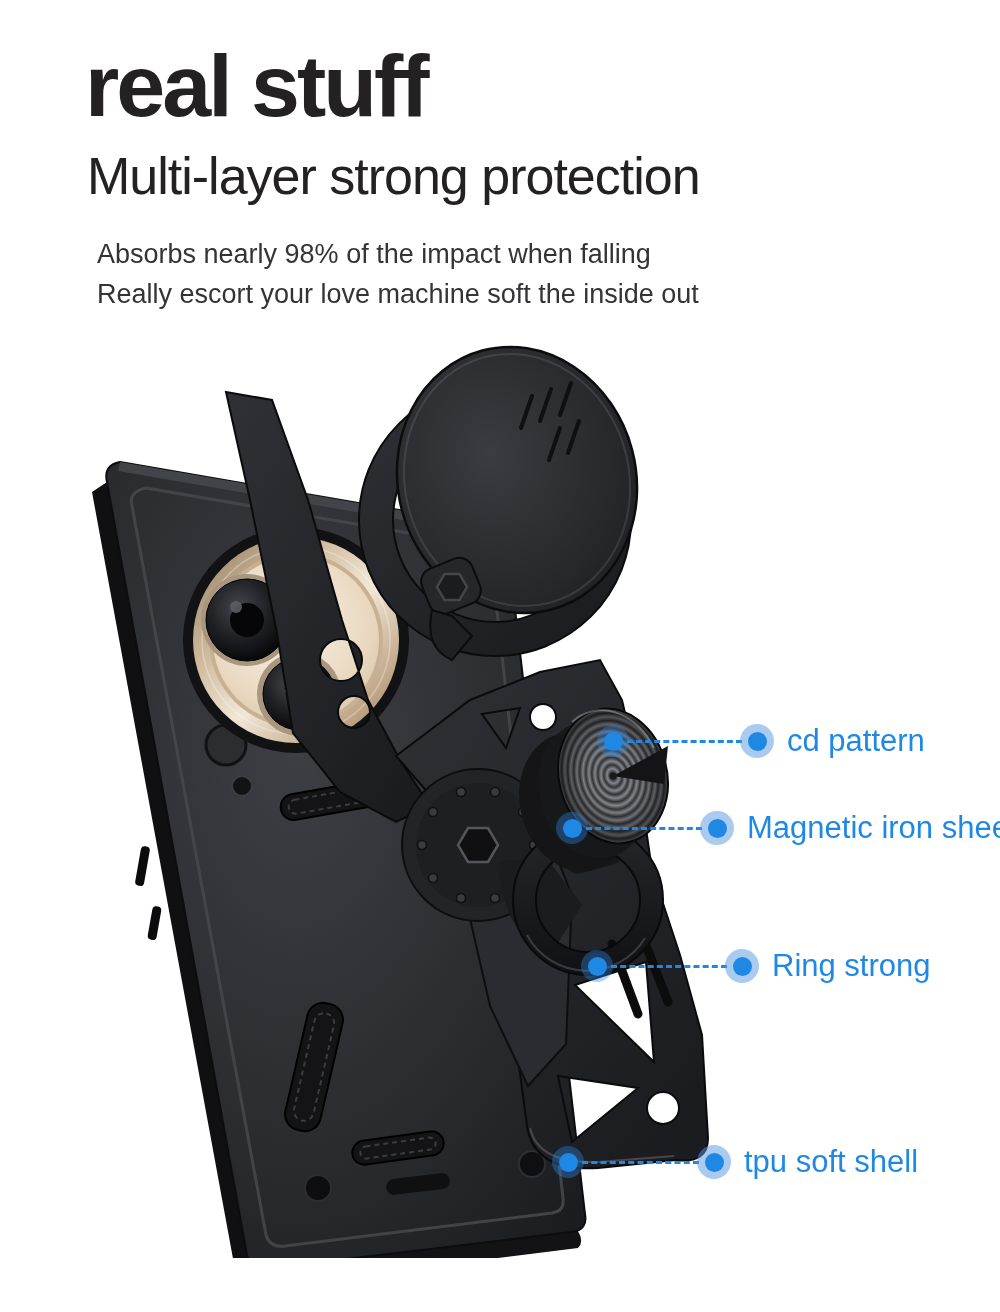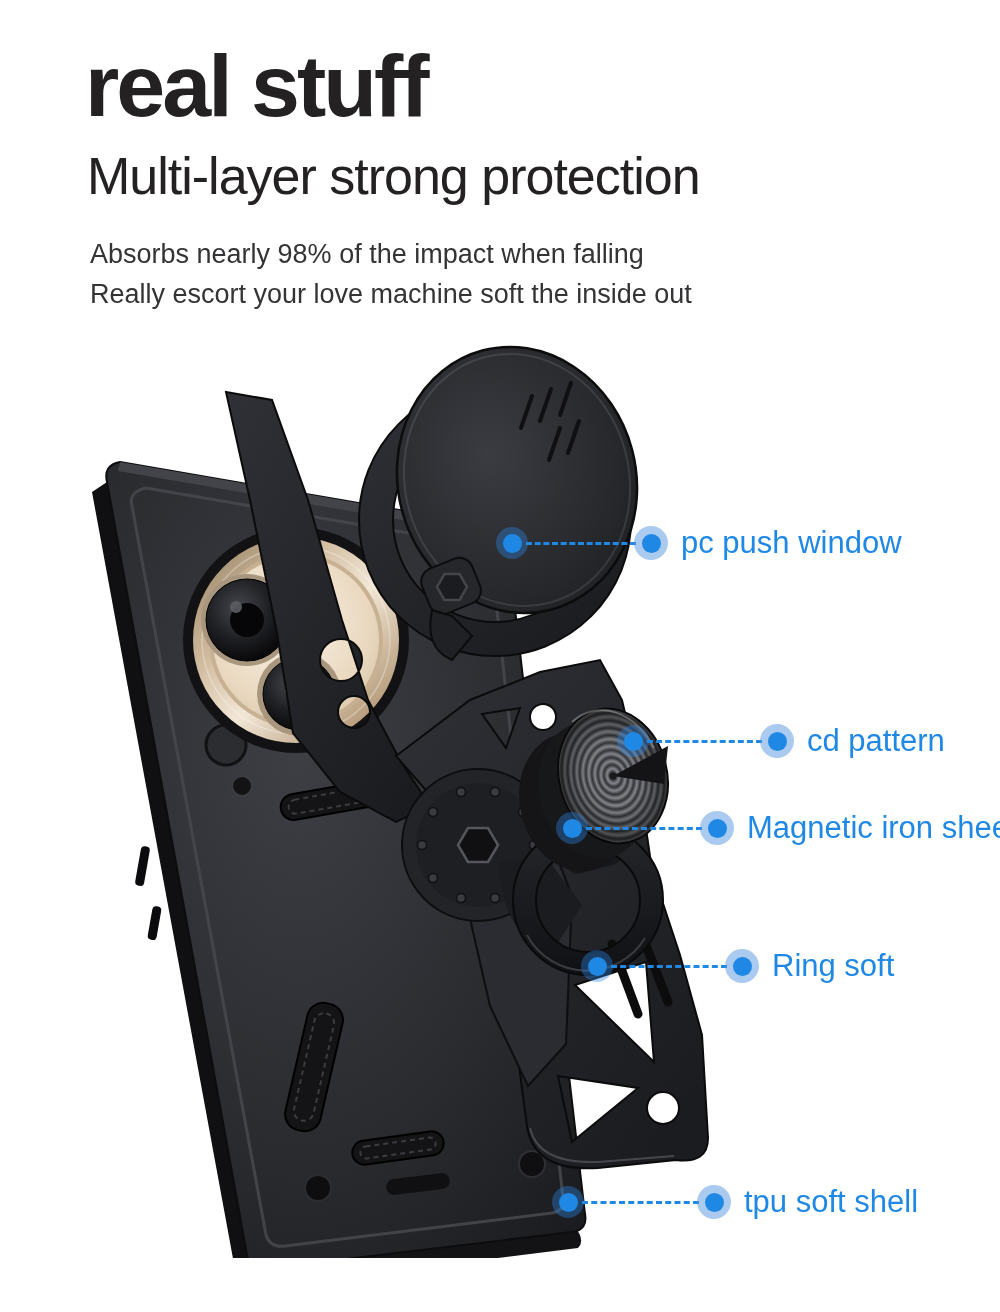--- a/index.html
+++ b/index.html
@@ -15,21 +15,21 @@
   .hdr{position:absolute;left:85px;top:40px;width:880px;}
   .hdr h1{
     margin:0;font-size:88px;font-weight:700;letter-spacing:-3px;
     color:var(--title_color);line-height:1.05;
   }
   .hdr h2{
     margin:16px 0 0 2px;font-size:52px;font-weight:400;letter-spacing:-1px;
     color:var(--title_color);line-height:1.1;
   }
   .hdr p{
-    margin:28px 0 0 5px;font-size:27px;font-weight:400;color:var(--body_color);
+    margin:28px 0 0 12px;font-size:27px;font-weight:400;color:var(--body_color);
     line-height:1.5;letter-spacing:0;
   }
   .art{position:absolute;left:0;top:0;width:1000px;height:1312px;}
   .callout{position:absolute;display:flex;align-items:center;z-index:5;}
   .pdot,.ldot{border-radius:50%;display:flex;align-items:center;justify-content:center;flex:0 0 auto;}
   .pdot{width:32px;height:32px;background:var(--halo);}
   .ldot{width:34px;height:34px;background:var(--halo2);}
   .pdot::after,.ldot::after{content:'';width:19px;height:19px;border-radius:50%;background:var(--accent);}
   .dash{height:0;border-top:3px dashed var(--accent);flex:0 0 auto;margin:0 -2px;}
   .clabel{margin-left:13px;font-size:31px;color:var(--accent);white-space:nowrap;}
@@ -204,48 +204,42 @@
         <path d="M579,421 L568,453"></path>
       </g>
       <g>
         <rect x="424" y="562" width="54" height="48" rx="14" transform="rotate(-22 451 586)" fill="#26272b" stroke="#0c0c0d" stroke-width="2"></rect>
         <polygon points="467,587 459.5,600 444.5,600 437,587 444.5,574 459.5,574" fill="#1b1c1f" stroke="#45464b" stroke-width="2.5"></polygon>
         <path d="M432,610 Q424,648 452,660 L472,636 L452,616 Z" fill="#202125" stroke="#0c0c0d" stroke-width="2"></path>
       </g>
     </g>
   </svg>
 
-  <div class="callout" style="left:496px;top:525px;">
-    <span class="pdot"></span>
-    <span class="dash" style="width:110px;"></span>
-    <span class="ldot"></span>
-    <span class="clabel">pc push window</span>
-  </div>
-
-  <div class="callout" style="left:597px;top:723px;margin-left:20px;">
+
+  <div class="callout" style="left:597px;top:723px;">
     <span class="pdot"></span>
     <span class="dash" style="width:115px;"></span>
     <span class="ldot"></span>
     <span class="clabel">cd pattern</span>
   </div>
 
   <div class="callout" style="left:556px;top:810px;">
     <span class="pdot"></span>
     <span class="dash" style="width:116px;"></span>
     <span class="ldot"></span>
     <span class="clabel">Magnetic iron sheet</span>
   </div>
 
   <div class="callout" style="left:581px;top:948px;">
     <span class="pdot"></span>
     <span class="dash" style="width:116px;"></span>
     <span class="ldot"></span>
-    <span class="clabel">Ring soft</span>
-  </div>
-
-  <div class="callout" style="left:552px;top:1184px;">
+    <span class="clabel">Ring strong</span>
+  </div>
+
+  <div class="callout" style="left:552px;top:1144px;">
     <span class="pdot"></span>
     <span class="dash" style="width:117px;"></span>
     <span class="ldot"></span>
     <span class="clabel">tpu soft shell</span>
   </div>
 
 </div>
 
 </body></html>

